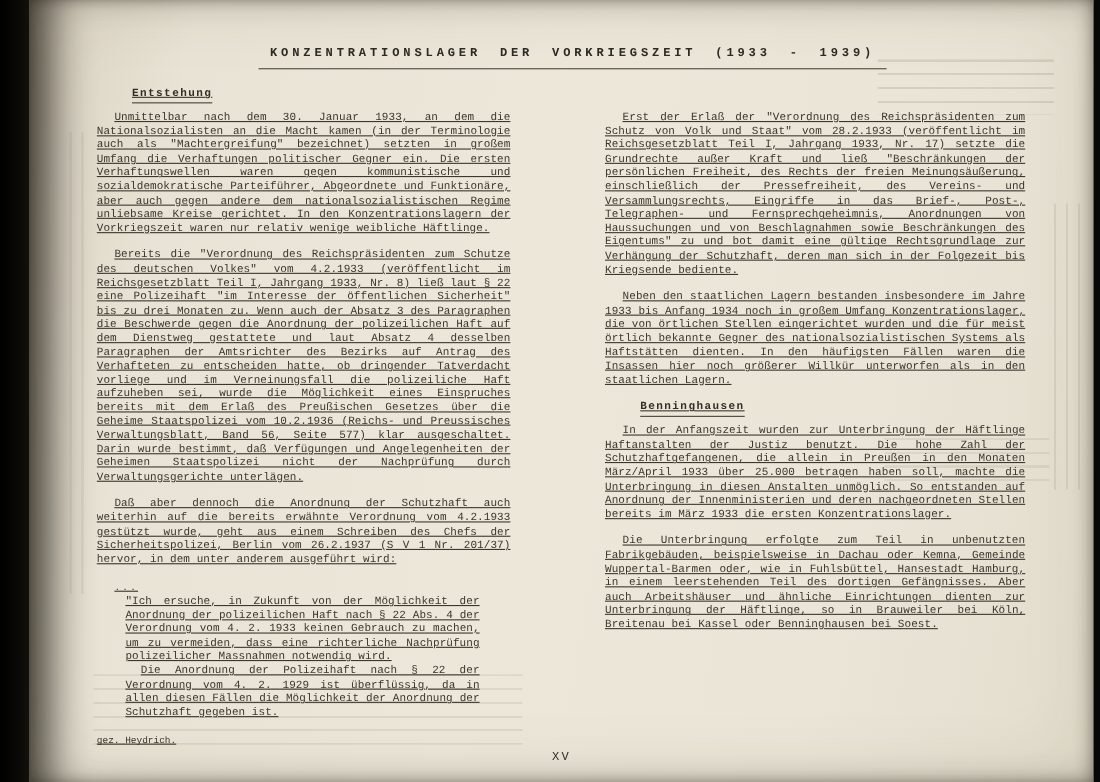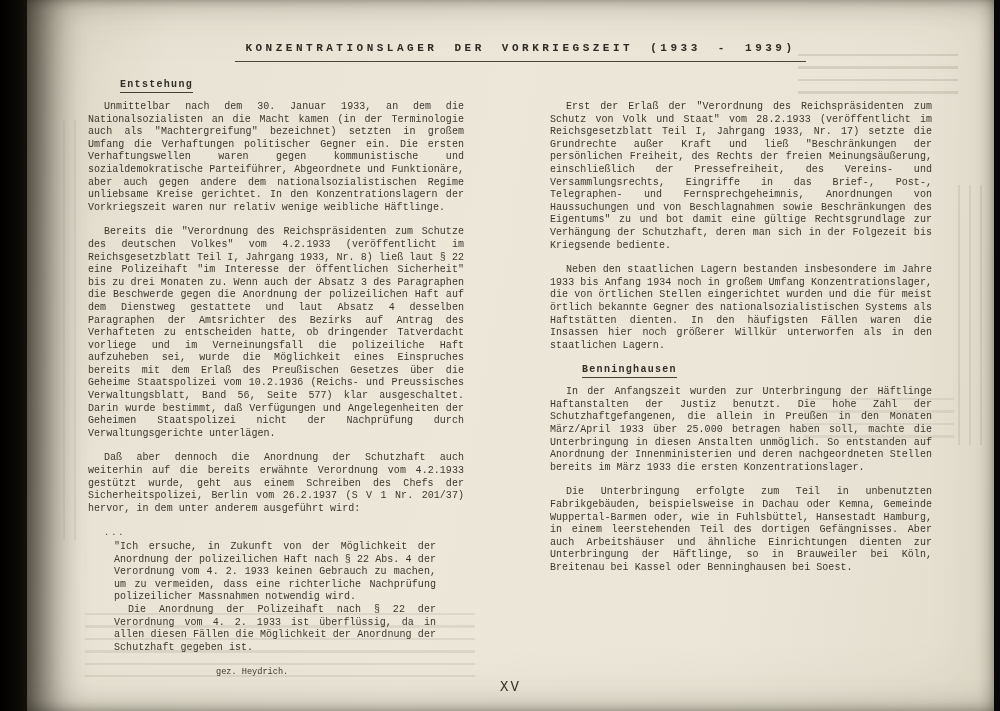--- a/index.html
+++ b/index.html
@@ -51,20 +51,21 @@
   }
   .bleed-top-right   { right: 36px;  top: 54px;   width: 160px; height: 50px; opacity: .55; }
   .bleed-right-edge  { right: 6px;   top: 185px;  width: 30px;  height: 260px; opacity: .5; }
   .bleed-mid-right   { right: 40px;  top: 398px;  width: 150px; height: 40px; opacity: .35; }
   .bleed-bottom-left { left: 58px;   bottom: 34px; width: 390px; height: 64px; opacity: .4; }
   .bleed-left-edge   { left: 36px;   top: 120px;  width: 16px;  height: 420px; opacity: .35; }
 
   .content {
     position: absolute; left: 61px; right: 41px; top: 38px; bottom: 0;
     color: #3b372f;
+    text-decoration: underline;
   }
   .title-wrap { text-align: center; margin-bottom: 17px; }
   .doc-title {
     display: inline-block;
     font-size: 11px; font-weight: bold;
     letter-spacing: 3.5px; word-spacing: 7px;
     color: #2e2b25;
     padding: 0 10px 7px 10px;
     border-bottom: 1.5px solid #4c473d;
     white-space: nowrap;
@@ -88,26 +89,26 @@
   }
   p.ellipsis-line {
     font-size: 8.6px; line-height: 12.6px; letter-spacing: 2px;
     text-indent: 16px; margin-bottom: 1px;
   }
   .quote { margin: 0 28px 12px 26px; }
   .quote p.body { text-indent: 0; margin-bottom: 0; }
   .quote p.body.q2 { text-indent: 14px; }
   .signature {
     font-size: 8.6px; line-height: 12.6px;
-    margin-left: 128px; margin-top: 12px;
+    margin-top: 12px;
   }
   .heading-gap { margin-top: 3px; }
   .page-number {
     position: absolute; left: 0; bottom: 16px; width: 100%;
-    text-align: center; font-size: 14px; letter-spacing: 2px;
+    text-align: center; font-size: 11px; letter-spacing: 2px;
     color: #35312a;
   }
 </style>
 </head>
 <body>
 
 <div class="scan">
   <div class="book-edge"></div>
 
   <div class="page">
@@ -129,21 +130,21 @@
         <div class="col-left">
           <div class="sec-heading">
             <span>Entstehung</span>
           </div>
           <p class="body">Unmittelbar nach dem 30. Januar 1933, an dem die Nationalsozialisten an die Macht kamen (in der Terminologie auch als "Machtergreifung" bezeichnet) setzten in großem Umfang die Verhaftungen politischer Gegner ein. Die ersten Verhaftungswellen waren gegen kommunistische und sozialdemokratische Parteiführer, Abgeordnete und Funktionäre, aber auch gegen andere dem nationalsozialistischen Regime unliebsame Kreise gerichtet. In den Konzentrationslagern der Vorkriegszeit waren nur relativ wenige weibliche Häftlinge.</p>
           <p class="body">Bereits die "Verordnung des Reichspräsidenten zum Schutze des deutschen Volkes" vom 4.2.1933 (veröffentlicht im Reichsgesetzblatt Teil I, Jahrgang 1933, Nr. 8) ließ laut § 22 eine Polizeihaft "im Interesse der öffentlichen Sicherheit" bis zu drei Monaten zu. Wenn auch der Absatz 3 des Paragraphen die Beschwerde gegen die Anordnung der polizeilichen Haft auf dem Dienstweg gestattete und laut Absatz 4 desselben Paragraphen der Amtsrichter des Bezirks auf Antrag des Verhafteten zu entscheiden hatte, ob dringender Tatverdacht vorliege und im Verneinungsfall die polizeiliche Haft aufzuheben sei, wurde die Möglichkeit eines Einspruches bereits mit dem Erlaß des Preußischen Gesetzes über die Geheime Staatspolizei vom 10.2.1936 (Reichs- und Preussisches Verwaltungsblatt, Band 56, Seite 577) klar ausgeschaltet. Darin wurde bestimmt, daß Verfügungen und Angelegenheiten der Geheimen Staatspolizei nicht der Nachprüfung durch Verwaltungsgerichte unterlägen.</p>
           <p class="body">Daß aber dennoch die Anordnung der Schutzhaft auch weiterhin auf die bereits erwähnte Verordnung vom 4.2.1933 gestützt wurde, geht aus einem Schreiben des Chefs der Sicherheitspolizei, Berlin vom 26.2.1937 (S V 1 Nr. 201/37) hervor, in dem unter anderem ausgeführt wird:</p>
           <p class="ellipsis-line">...</p>
           <div class="quote">
             <p class="body q1">"Ich ersuche, in Zukunft von der Möglichkeit der Anordnung der polizeilichen Haft nach § 22 Abs. 4 der Verordnung vom 4. 2. 1933 keinen Gebrauch zu machen, um zu vermeiden, dass eine richterliche Nachprüfung polizeilicher Massnahmen notwendig wird.</p>
-            <p class="body q2">Die Anordnung der Polizeihaft nach § 22 der Verordnung vom 4. 2. 1933 ist überflüssig, da in allen diesen Fällen die Möglichkeit der Anordnung der Schutzhaft gegeben ist.</p>
+            <p class="body q2">Die Anordnung der Polizeihaft nach § 22 der Verordnung vom 4. 2. 1929 ist überflüssig, da in allen diesen Fällen die Möglichkeit der Anordnung der Schutzhaft gegeben ist.</p>
           </div>
           <div class="signature">gez. Heydrich.</div>
         </div>
 
         <div class="col-right">
           <p class="body">Erst der Erlaß der "Verordnung des Reichspräsidenten zum Schutz von Volk und Staat" vom 28.2.1933 (veröffentlicht im Reichsgesetzblatt Teil I, Jahrgang 1933, Nr. 17) setzte die Grundrechte außer Kraft und ließ "Beschränkungen der persönlichen Freiheit, des Rechts der freien Meinungsäußerung, einschließlich der Pressefreiheit, des Vereins- und Versammlungsrechts, Eingriffe in das Brief-, Post-, Telegraphen- und Fernsprechgeheimnis, Anordnungen von Haussuchungen und von Beschlagnahmen sowie Beschränkungen des Eigentums" zu und bot damit eine gültige Rechtsgrundlage zur Verhängung der Schutzhaft, deren man sich in der Folgezeit bis Kriegsende bediente.</p>
           <p class="body">Neben den staatlichen Lagern bestanden insbesondere im Jahre 1933 bis Anfang 1934 noch in großem Umfang Konzentrationslager, die von örtlichen Stellen eingerichtet wurden und die für meist örtlich bekannte Gegner des nationalsozialistischen Systems als Haftstätten dienten. In den häufigsten Fällen waren die Insassen hier noch größerer Willkür unterworfen als in den staatlichen Lagern.</p>
           <div class="sec-heading heading-gap">
             <span>Benninghausen</span>
           </div>

